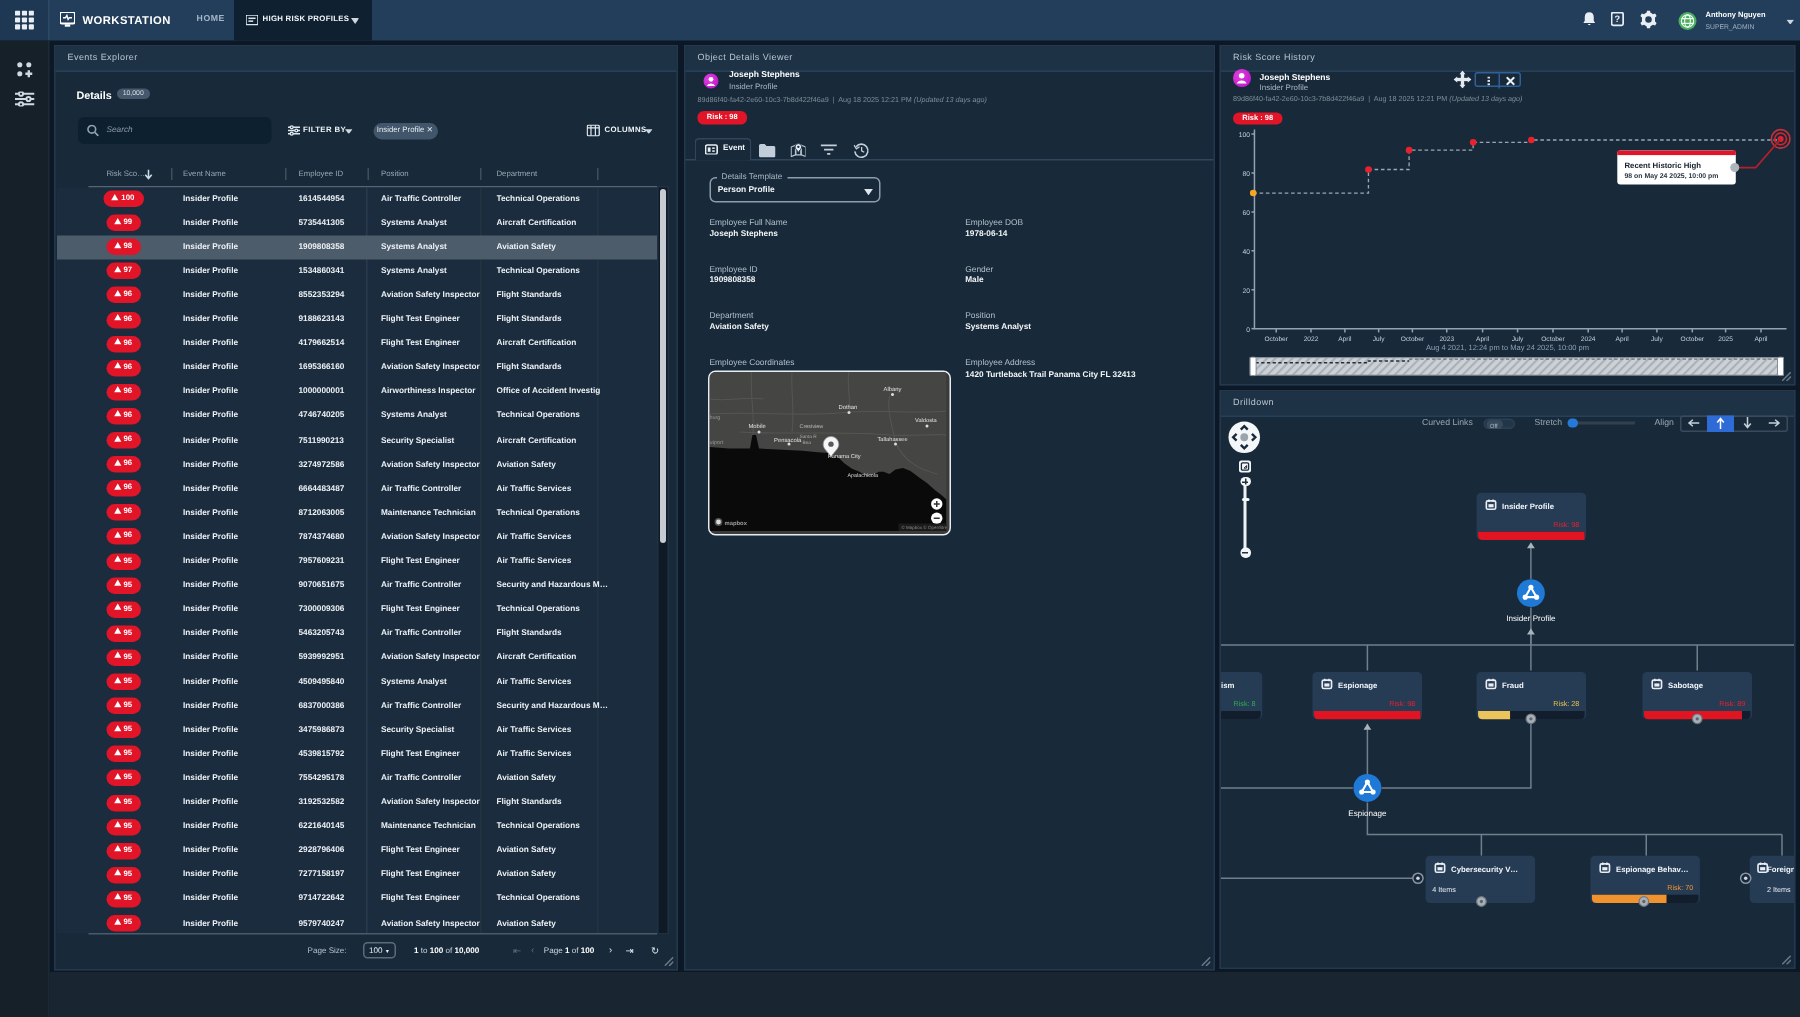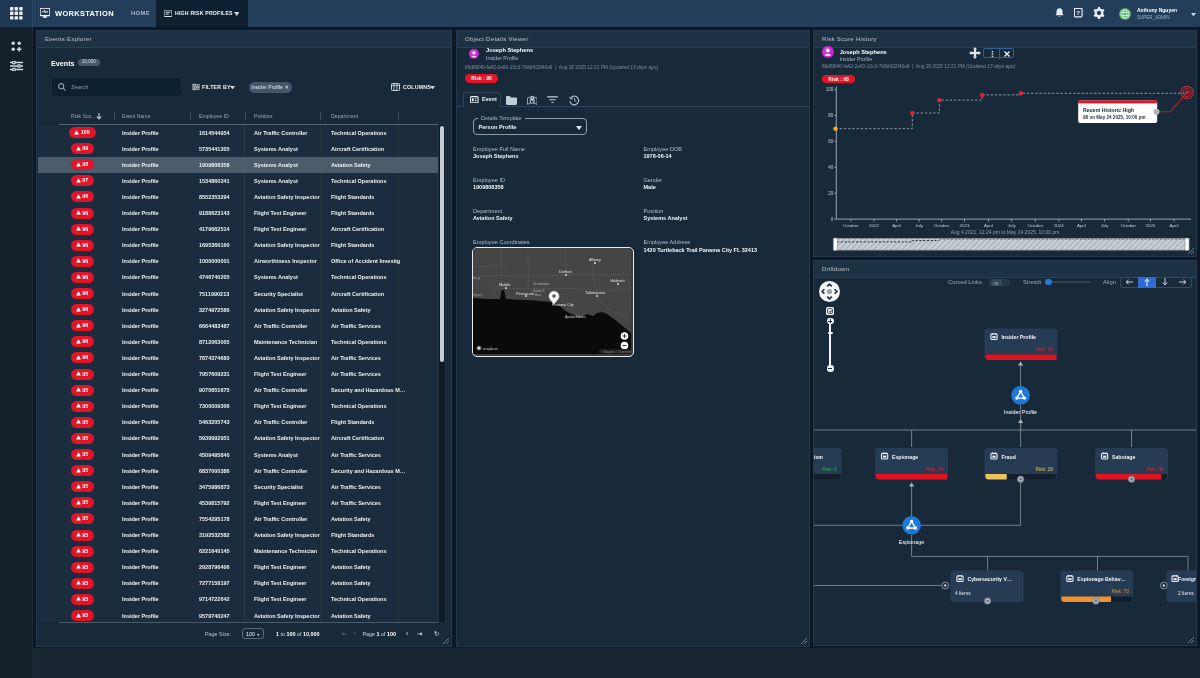--- a/index.html
+++ b/index.html
@@ -95,21 +95,21 @@
         <circle cx="4" cy="1.5" r="1.4" fill="#152029"></circle>
         <circle cx="9" cy="5" r="1.4" fill="#152029"></circle>
         <circle cx="4" cy="8.5" r="1.4" fill="#152029"></circle>
       </g>
  </svg>
 </div>
 <div class="abs" style="left:33px;top:648px;width:1167px;height:30px;background:#1a2532;"></div>
 
 <div class="panel" id="p-events" style="left:36px;top:30px;width:416px;height:617px;">
  <div class="phead">Events Explorer</div>
- <div class="abs" style="left:14px;top:27.5px;color:#fff;font-weight:bold;font-size:7.2px;">Events</div>
+ <div class="abs" style="left:14px;top:27.5px;color:#fff;font-weight:bold;font-size:7.2px;">Details</div>
  <div class="abs" style="left:40.8px;top:28px;width:22px;height:6.6px;background:#46586b;border-radius:3.5px;color:#d4dde5;font-size:4.6px;line-height:6.6px;text-align:center;">10,000</div>
  <div class="abs" style="left:15px;top:47px;width:129px;height:18px;background:#0d2030;border-radius:4px;">
    <svg class="abs" style="left:6px;top:5px" width="8" height="8" viewBox="0 0 9 9">
         <circle cx="3.6" cy="3.6" r="2.9" fill="none" stroke="#93a2af" stroke-width="1.2"></circle>
         <path d="M5.9 5.9 L8.5 8.5" stroke="#93a2af" stroke-width="1.2"></path>
       </svg>
    <div class="abs" style="left:19px;top:5.5px;color:#8c9aa7;font-size:5.5px;font-style:italic;">Search</div>
  </div>
  <div class="abs" style="left:154.5px;top:52px;">
       <svg width="8" height="8" viewBox="0 0 13 10">

